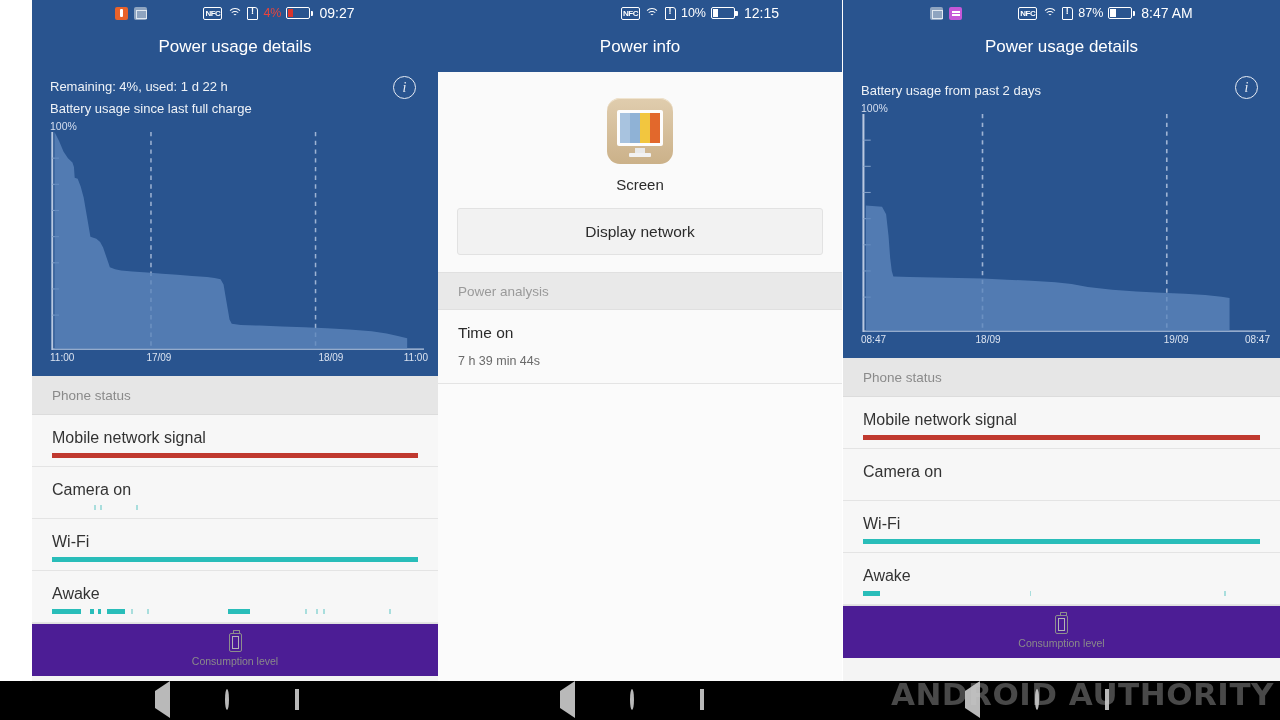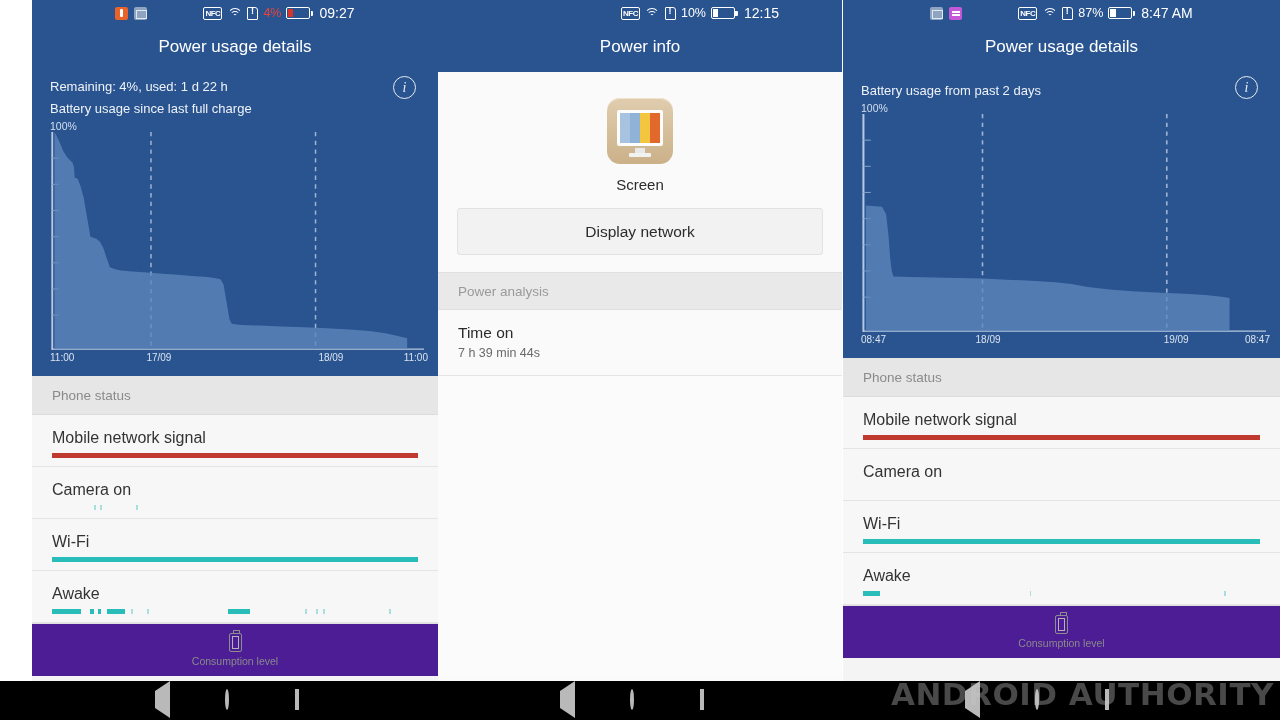--- a/index.html
+++ b/index.html
@@ -119,21 +119,21 @@
      width: 22px; height: 4px; background: #f2f2f2; border-radius: 1px;}
   .screen-name { font-size: 15px; color: #2b2b2b; margin-top: 12px; }
   .dsp-btn { margin: 15px 19px 0 19px; background: #f2f2f2; border: 1px solid #e2e2e2;
     border-radius: 3px; height: 47px; display:flex; align-items:center; justify-content:center;
     font-size: 15.5px; color: #2b2b2b; }
   .mid-gap { height: 17px; background: #fafafa; }
   .mid-sect { background: #e9e9e9; color: #9a9a9a; font-size: 13.5px; padding: 11px 20px 10px 20px;
      border-top: 1px solid #e0e0e0; border-bottom: 1px solid #e0e0e0;}
   .mid-row { background: #fafafa; padding: 14px 20px 15px 20px; border-bottom: 1px solid #e4e4e4; }
   .mid-row-title { font-size: 15.5px; color: #2b2b2b; }
-  .mid-row-sub { font-size: 12.5px; color: #6a6a6a; margin-top: 4px; }
+  .mid-row-sub { font-size: 12.5px; color: #6a6a6a; margin-top: 12px; }
   .mid-rest { background: #fbfbfb; height: 300px; }
 
   
   .navbar {
     position: absolute; left: 0; bottom: 0; width: 1280px; height: 39px;
     background: #000000; z-index: 5;
   }
   .nav-group { position: absolute; top: 0; height: 39px; display: flex; align-items: center;
       justify-content: space-around; }
   #navg-1 { left: 130px; width: 210px; }

